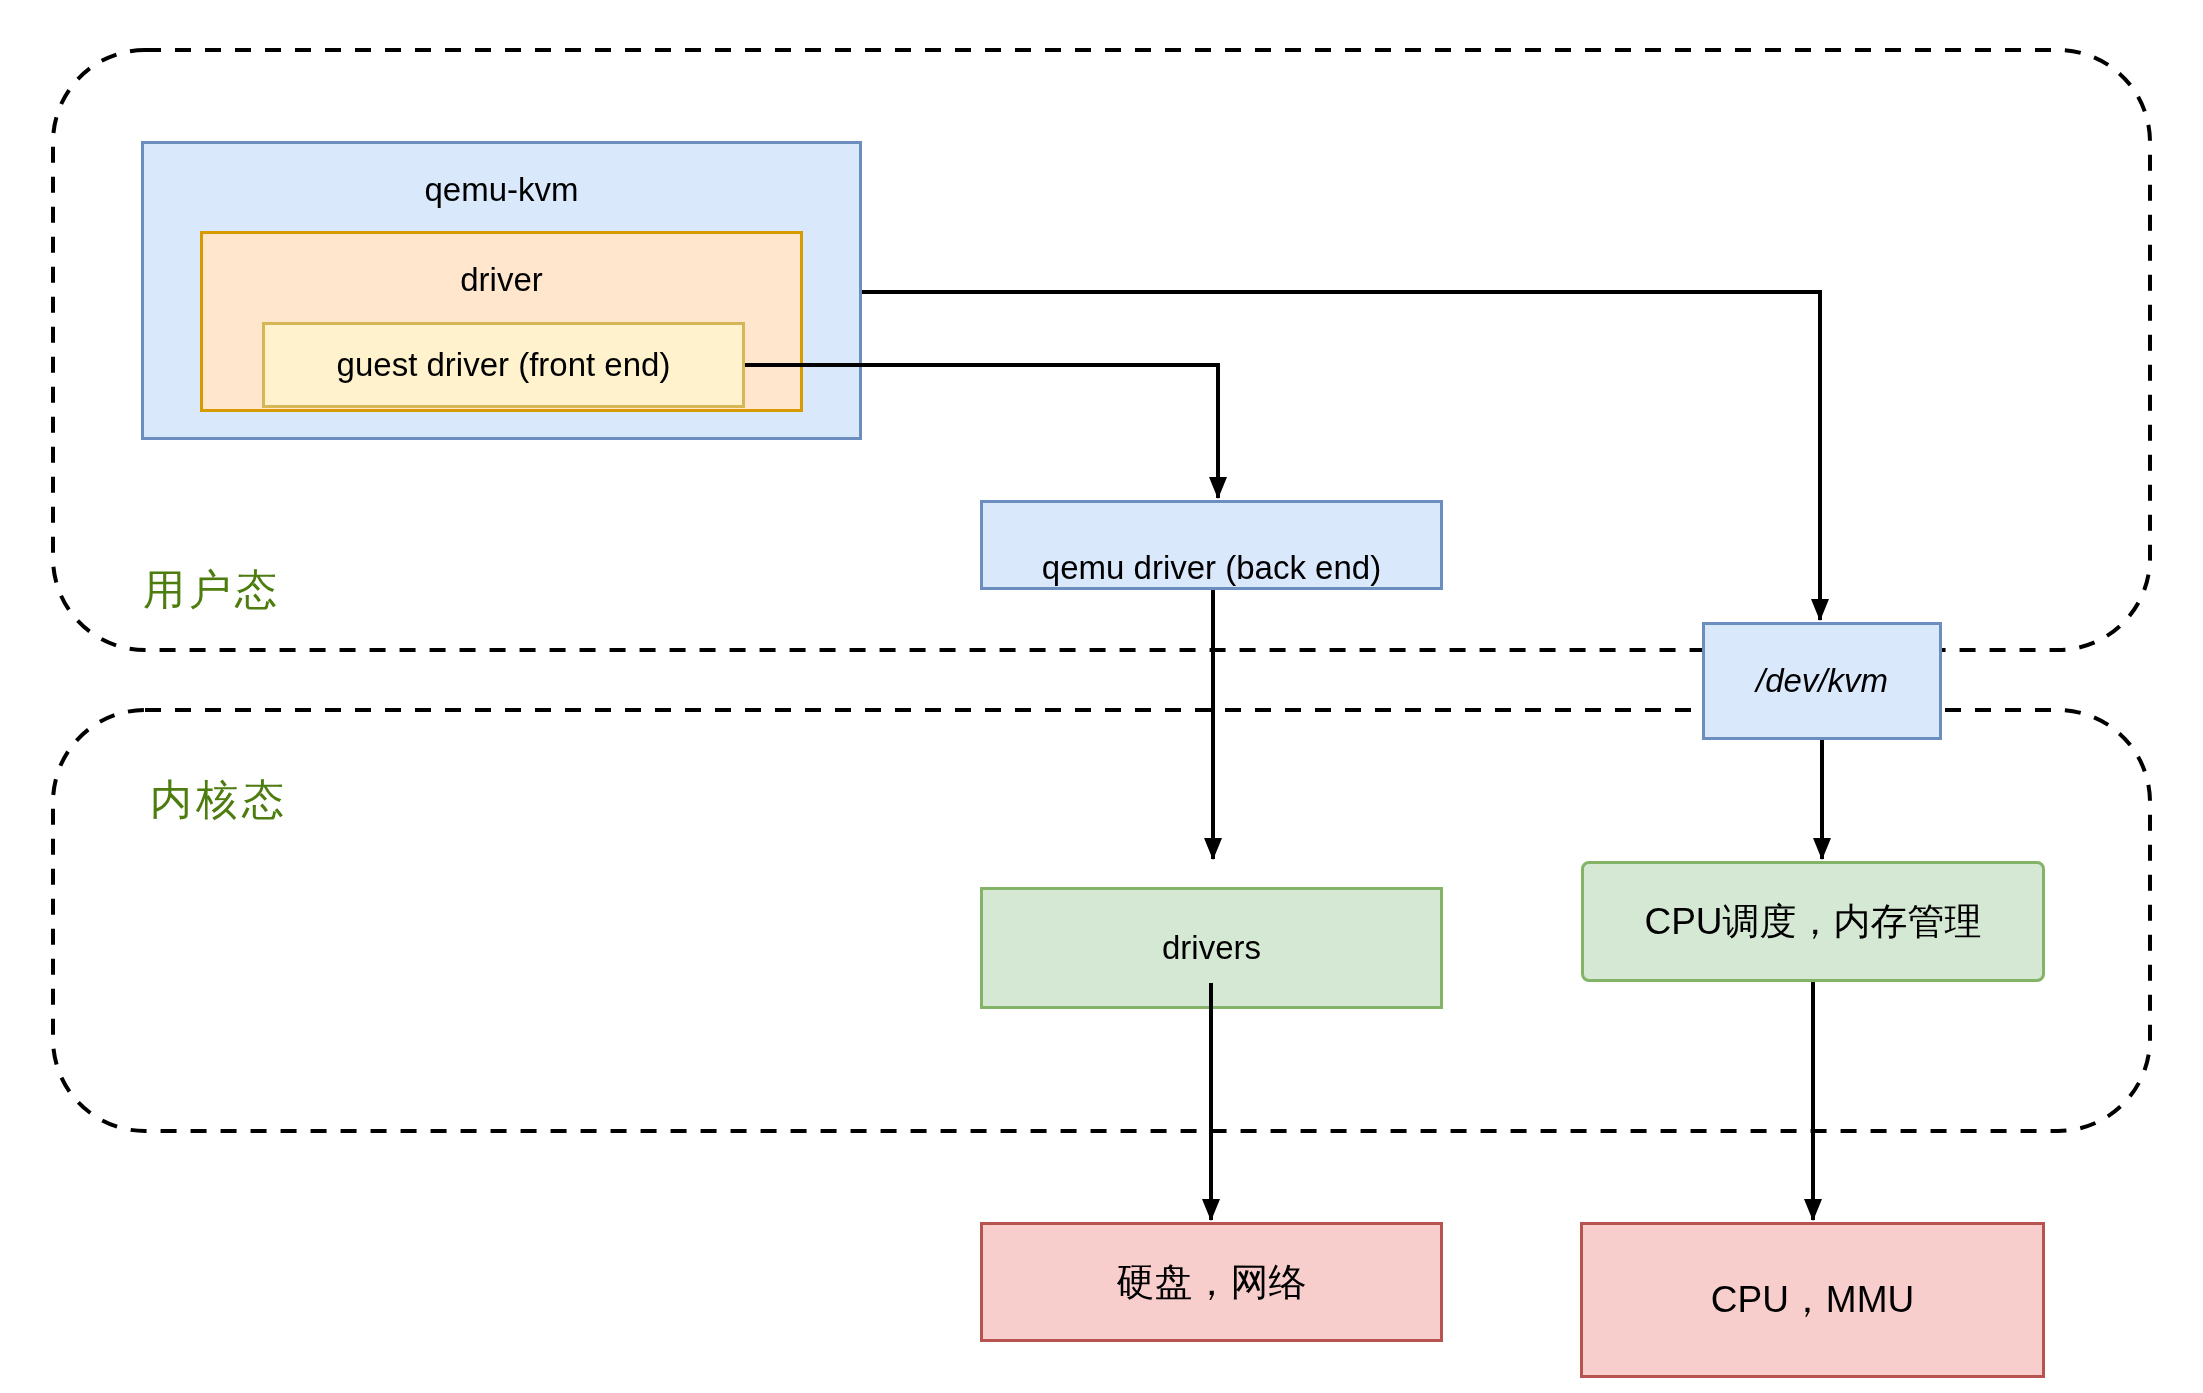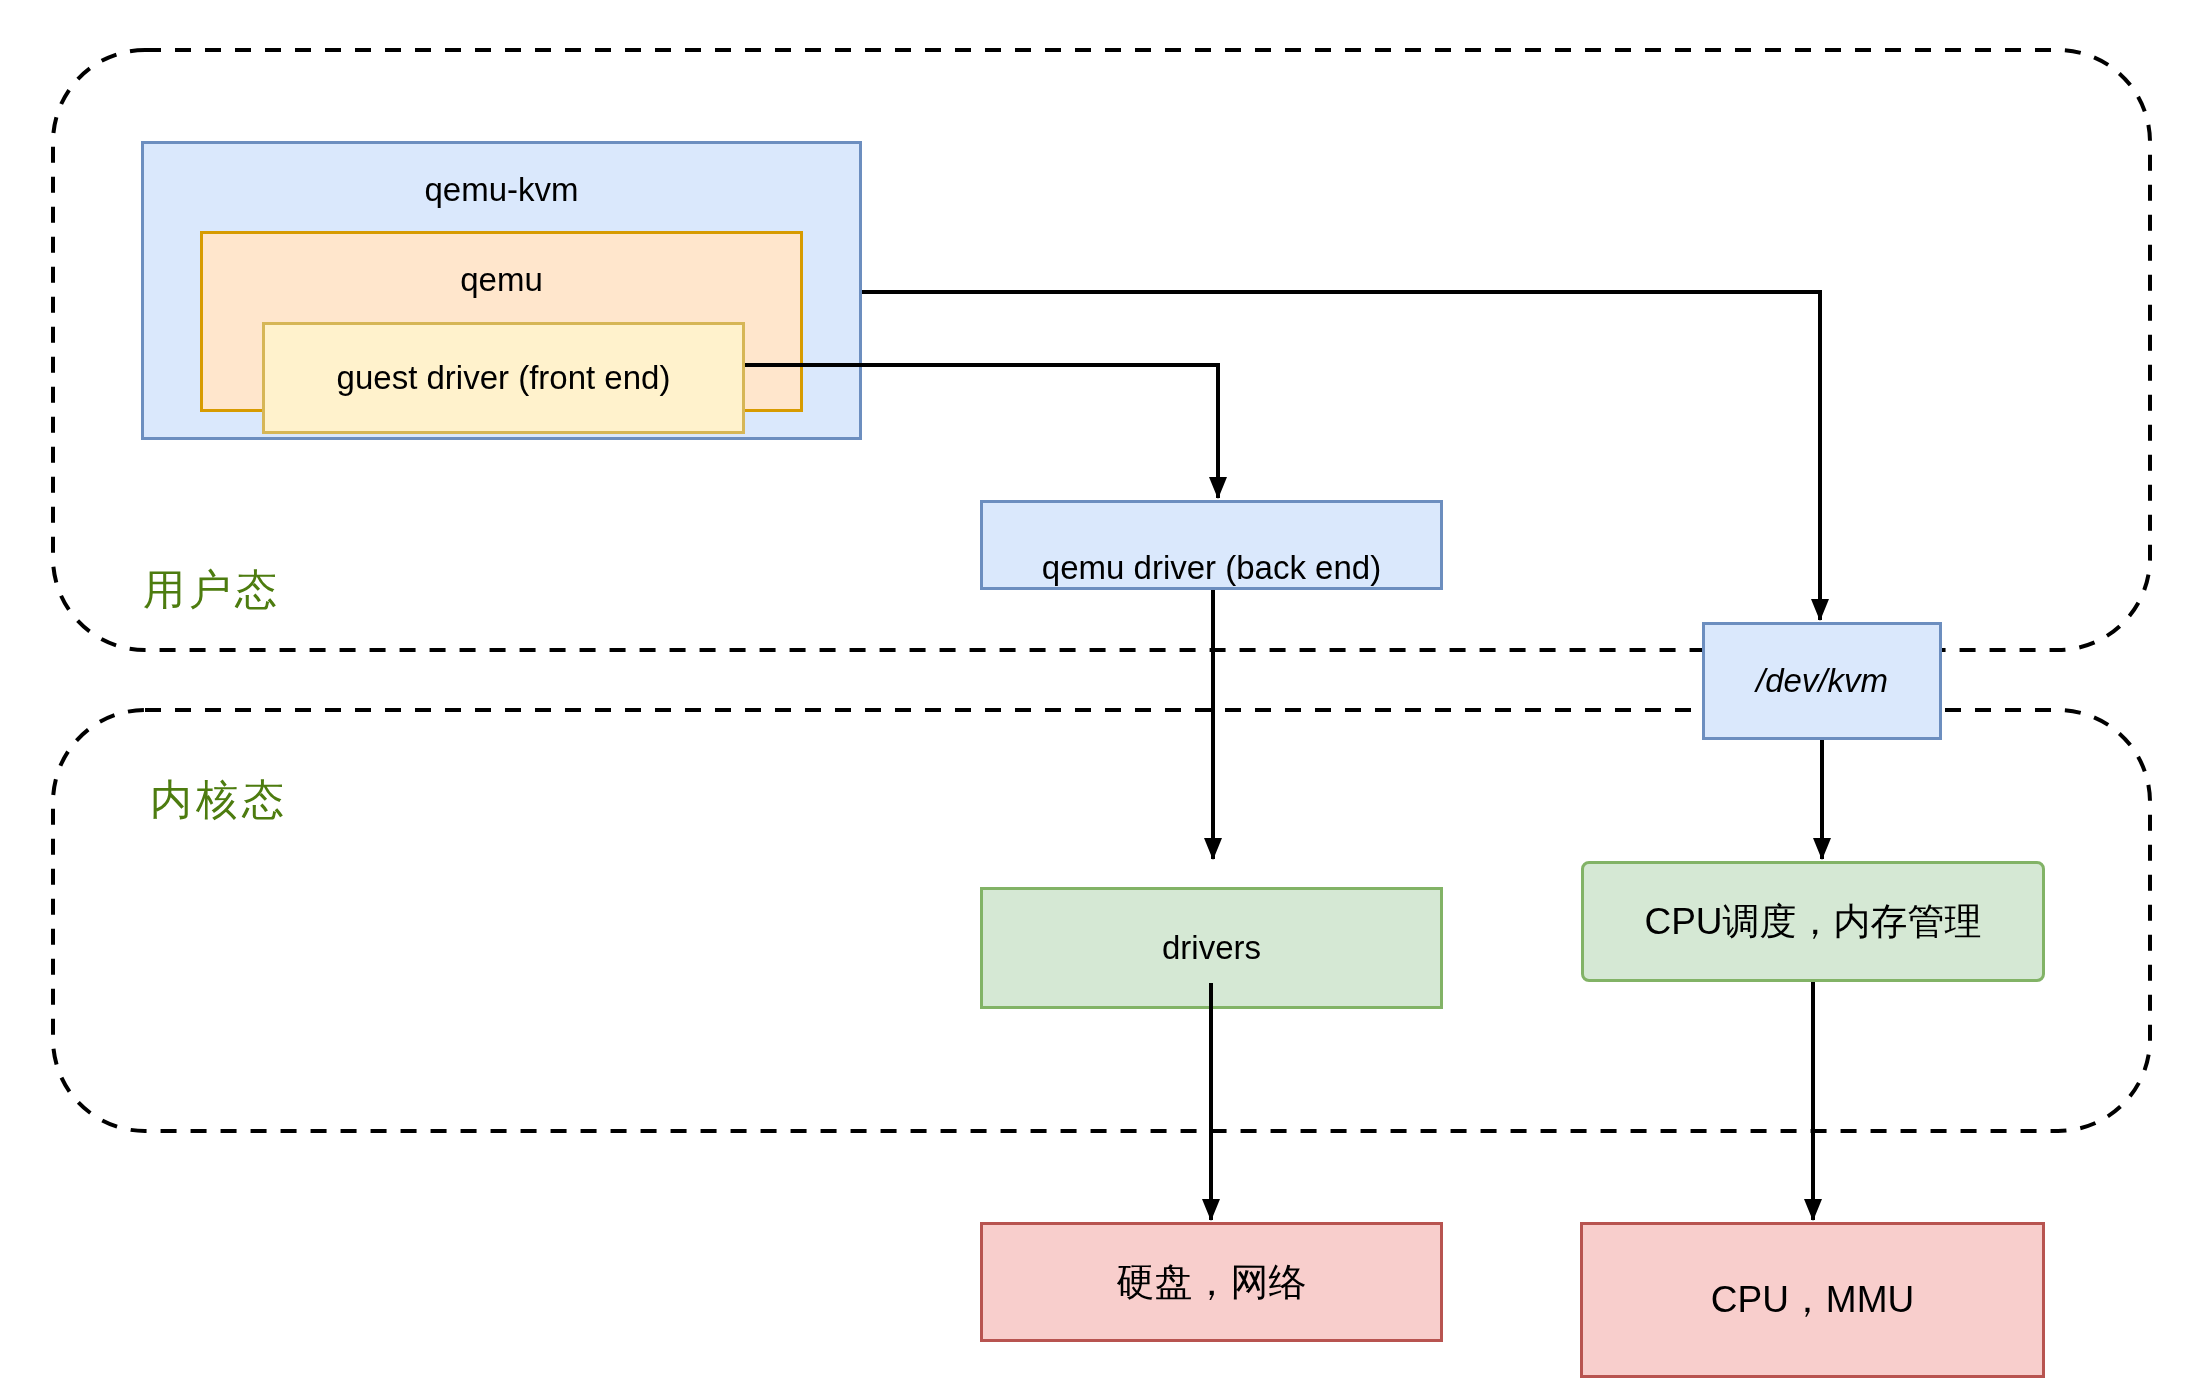--- a/index.html
+++ b/index.html
@@ -75,24 +75,24 @@
   </svg>
 
   <div class="region-label" style="left:143px; top:562px;">用户态</div>
   <div class="region-label" style="left:150px; top:772px;">内核态</div>
 
   <div class="node blue top-label" style="left:141px; top:141px; width:721px; height:299px;">
     <span class="lbl">qemu-kvm</span>
   </div>
 
   <div class="node orange top-label" style="left:200px; top:231px; width:603px; height:181px;">
-    <span class="lbl">qemu</span>
+    <span class="lbl">driver</span>
   </div>
 
-  <div class="node yellow" style="left:262px; top:322px; width:483px; height:112px;">
+  <div class="node yellow" style="left:262px; top:322px; width:483px; height:86px;">
     <span>guest driver (front end)</span>
   </div>
 
   <div class="node blue" style="left:980px; top:500px; width:463px; height:90px;align-items:flex-end;">
     <span>qemu driver (back end)</span>
   </div>
 
   <div class="node blue" style="left:1702px; top:622px; width:240px; height:118px;font-style:italic;">
     <span>/dev/kvm</span>
   </div>

